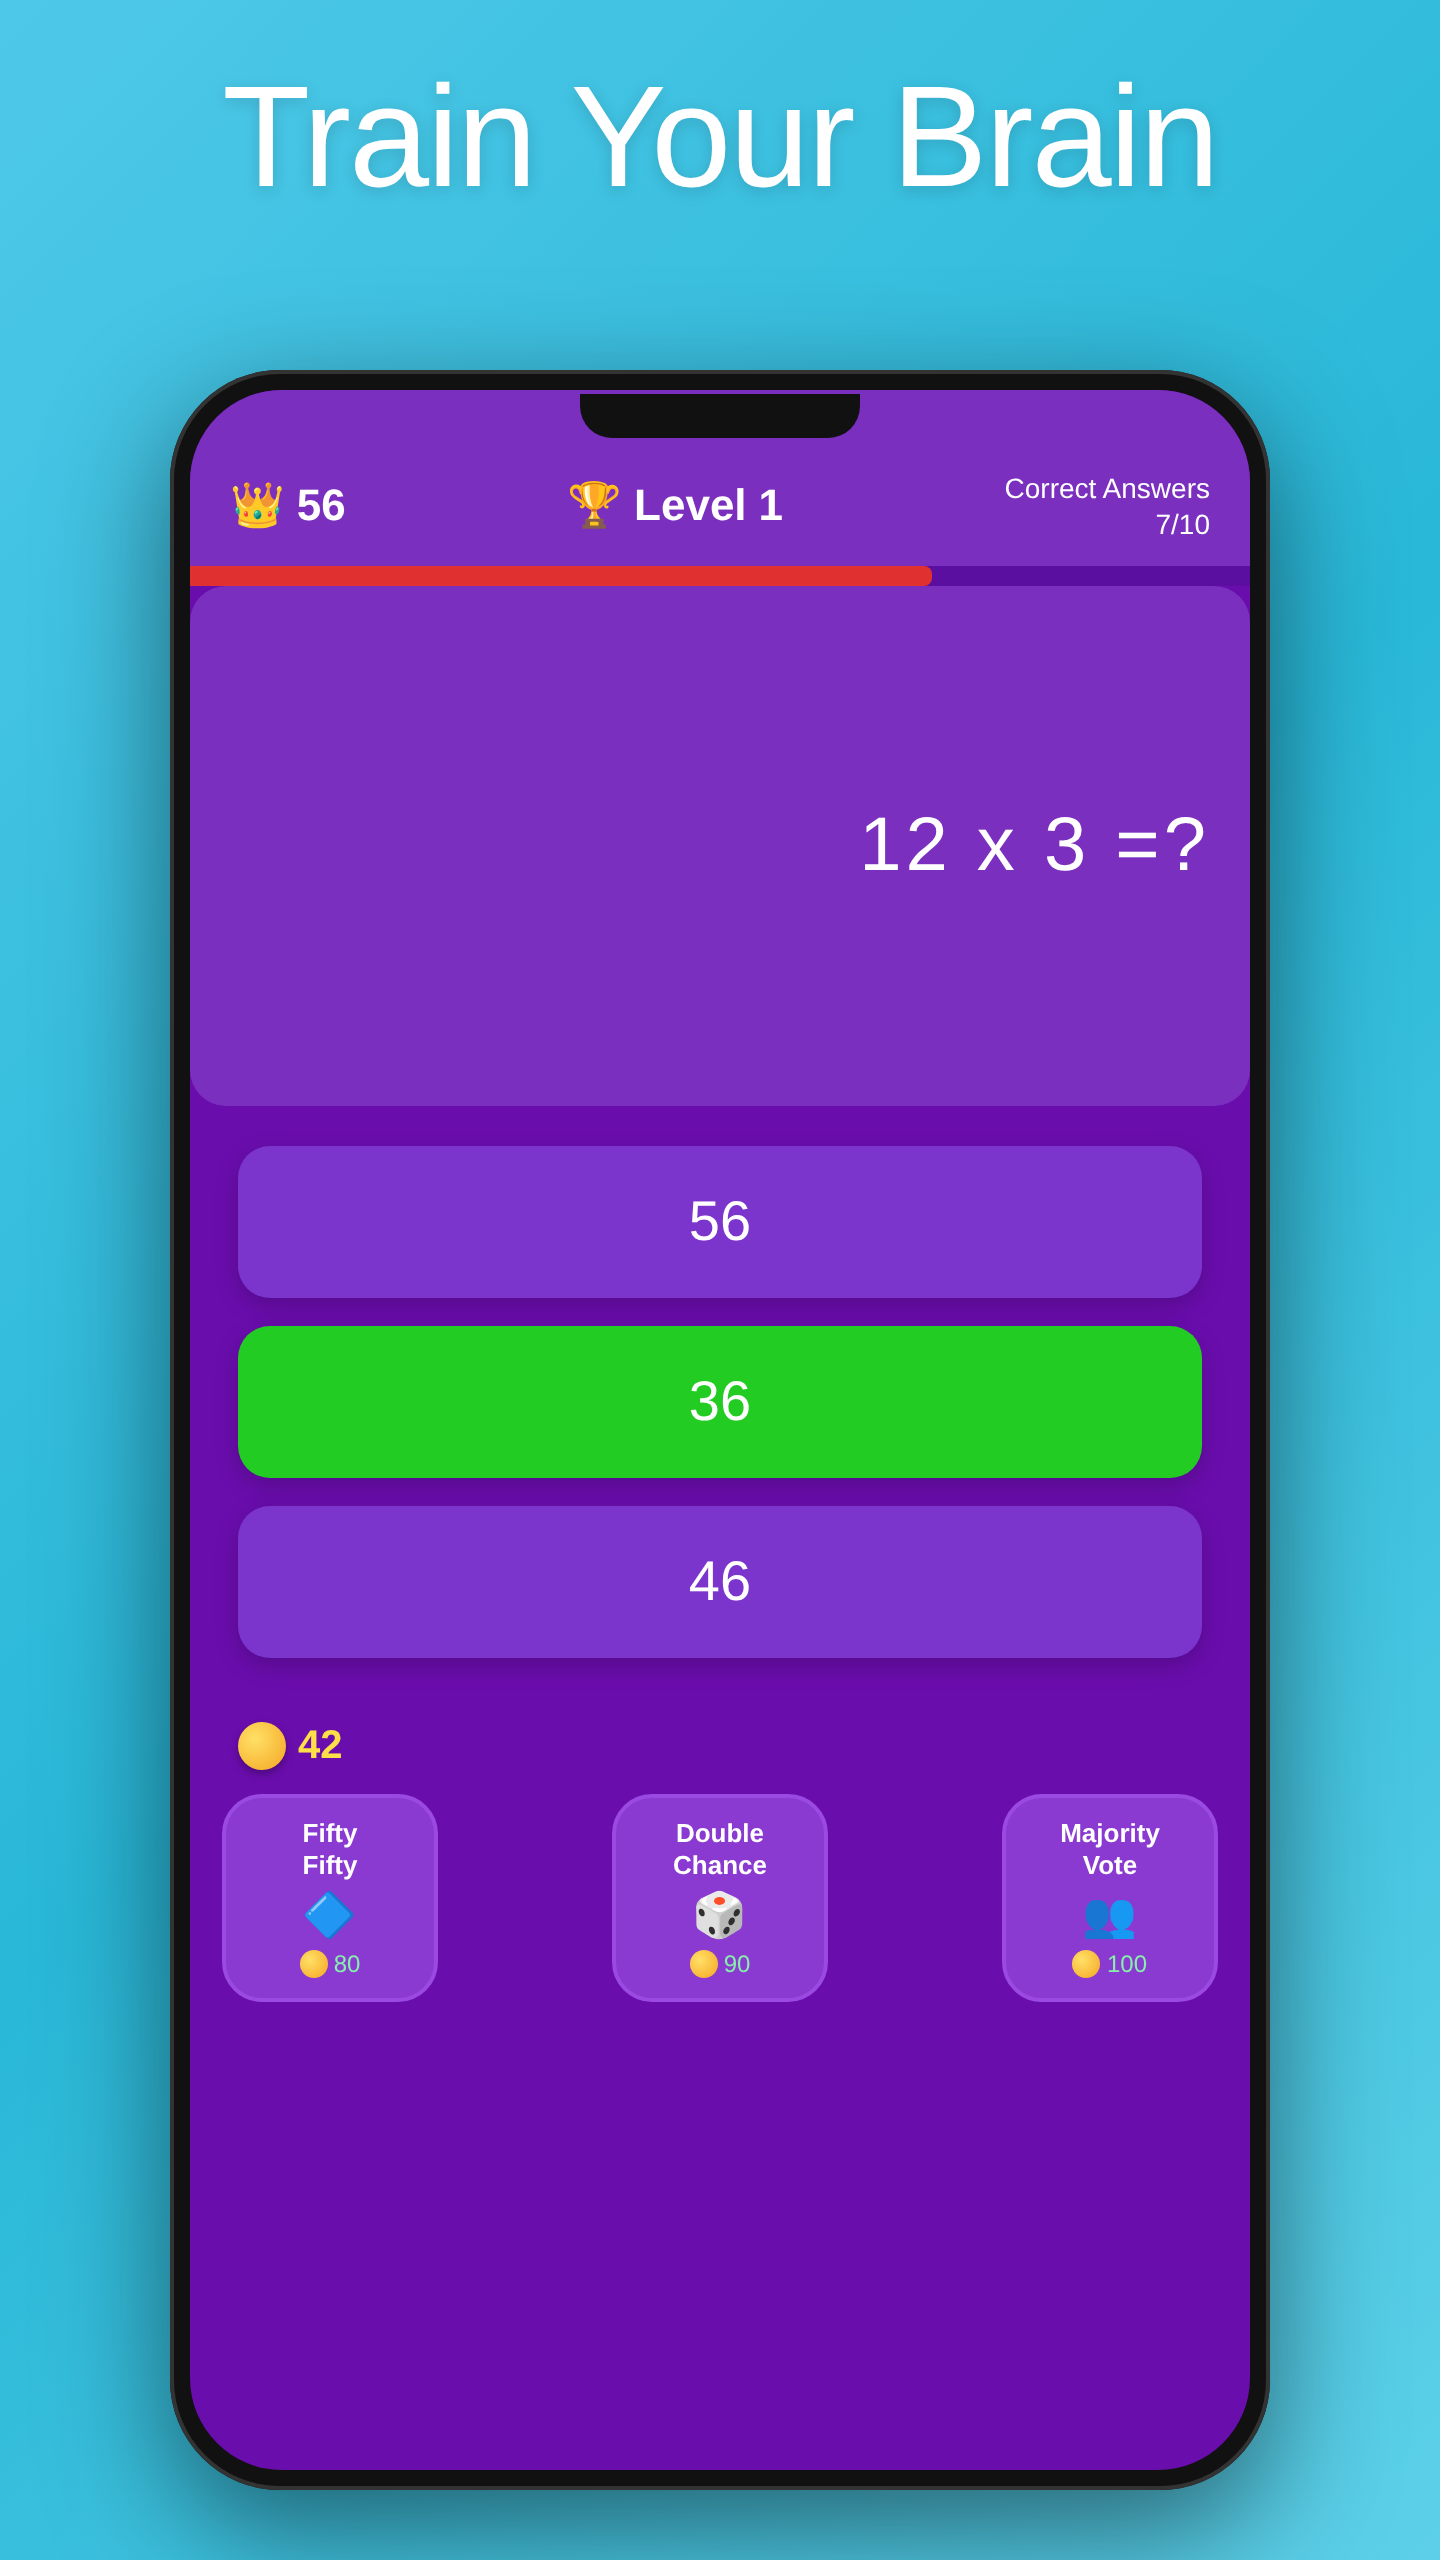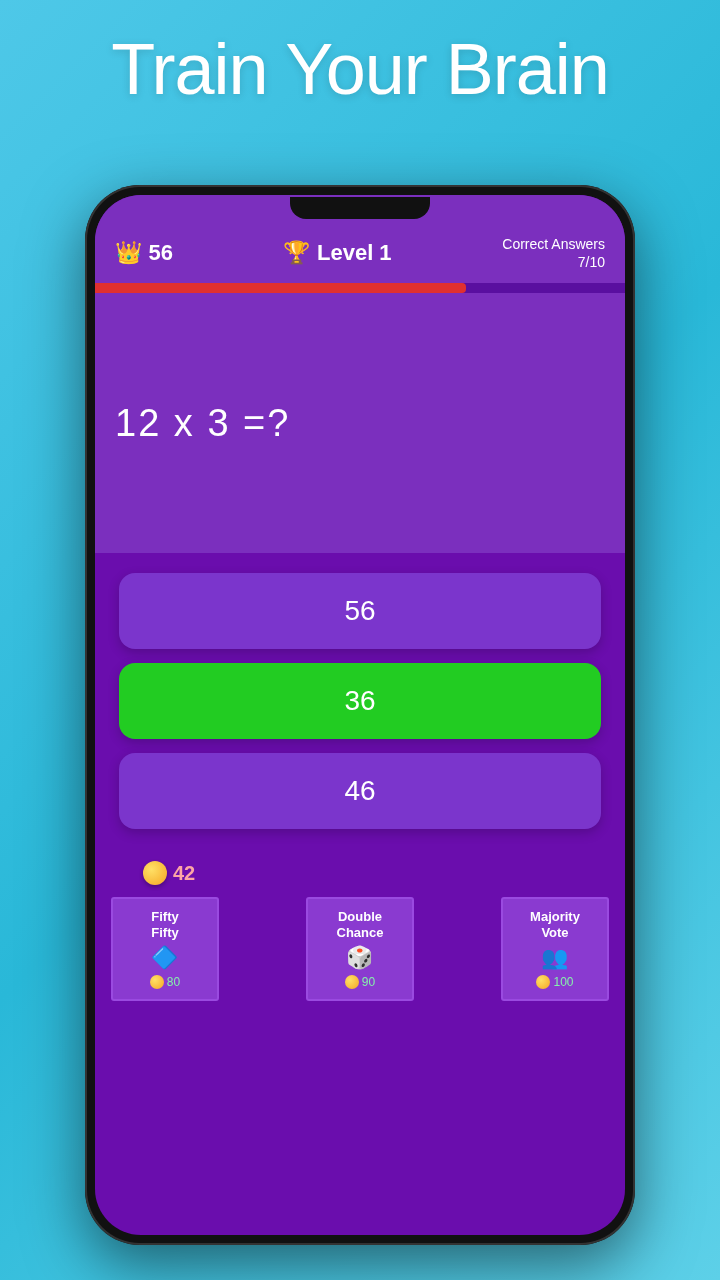--- a/index.html
+++ b/index.html
@@ -120,23 +120,24 @@
       background: #e03030;
       border-radius: 0 4px 4px 0;
     }
 
     
     .question-area {
       background: #7b2fbe;
       flex: 1;
       display: flex;
       align-items: center;
-      justify-content: flex-start;
+      justify-content: flex-end;
       padding: 60px 20px;
       min-height: 260px;
+      border-radius: 18px;
     }
 
     .question-text {
       color: white;
       font-size: 38px;
       font-weight: 300;
       letter-spacing: 2px;
     }
 
     
@@ -165,24 +166,23 @@
       background: #22cc22;
     }
 
     
     .coins-row {
       background: #6a0dad;
       padding: 12px 24px 8px 24px;
       display: flex;
       align-items: center;
       gap: 6px;
-      color: #fca5a5;
+      color: #fde047;
       font-size: 20px;
       font-weight: bold;
-      margin-left: 24px;
     }
 
     .coin-icon {
       width: 24px;
       height: 24px;
       background: radial-gradient(circle at 35% 35%, #ffe066, #f5a623);
       border-radius: 50%;
       display: inline-block;
       box-shadow: 0 2px 4px rgba(0,0,0,0.3);
     }
@@ -191,21 +191,21 @@
     .powerups-bar {
       background: #6a0dad;
       padding: 4px 16px 20px 16px;
       display: flex;
       gap: 10px;
       justify-content: space-between;
     }
 
     .powerup-item {
       background: #8a3ad0;
-      border-radius: 3px;
+      border-radius: 20px;
       padding: 10px 12px;
       display: flex;
       flex-direction: column;
       align-items: center;
       gap: 4px;
       min-width: 108px;
       position: relative;
       border: 2px solid #9a4ae0;
     }
 

